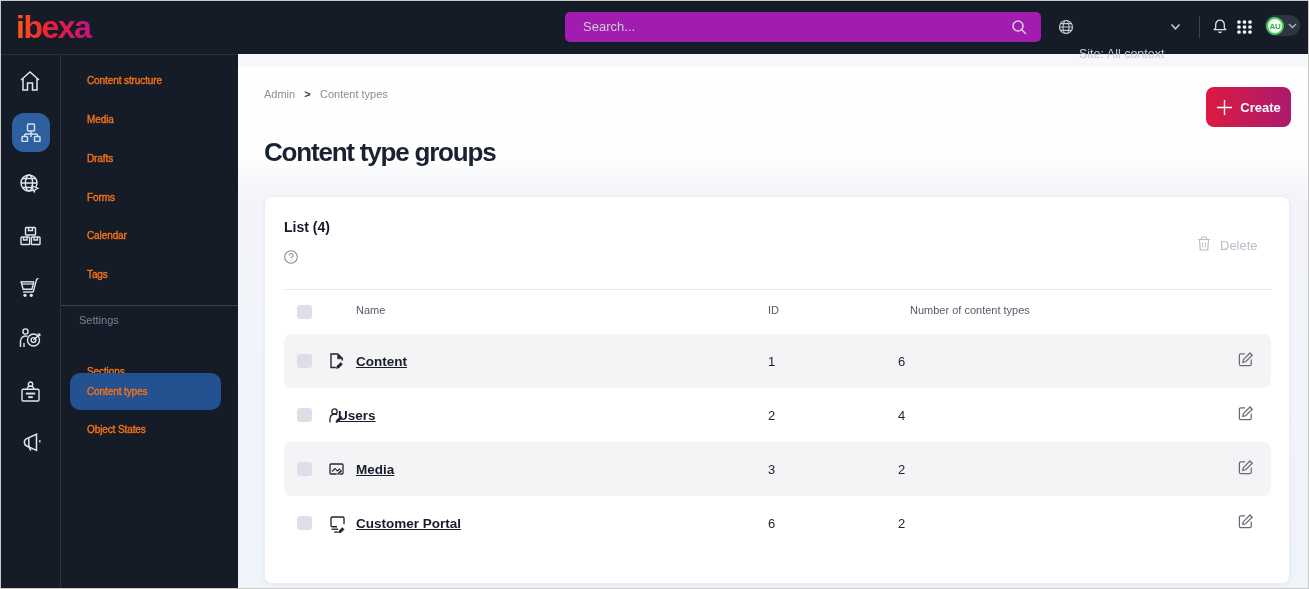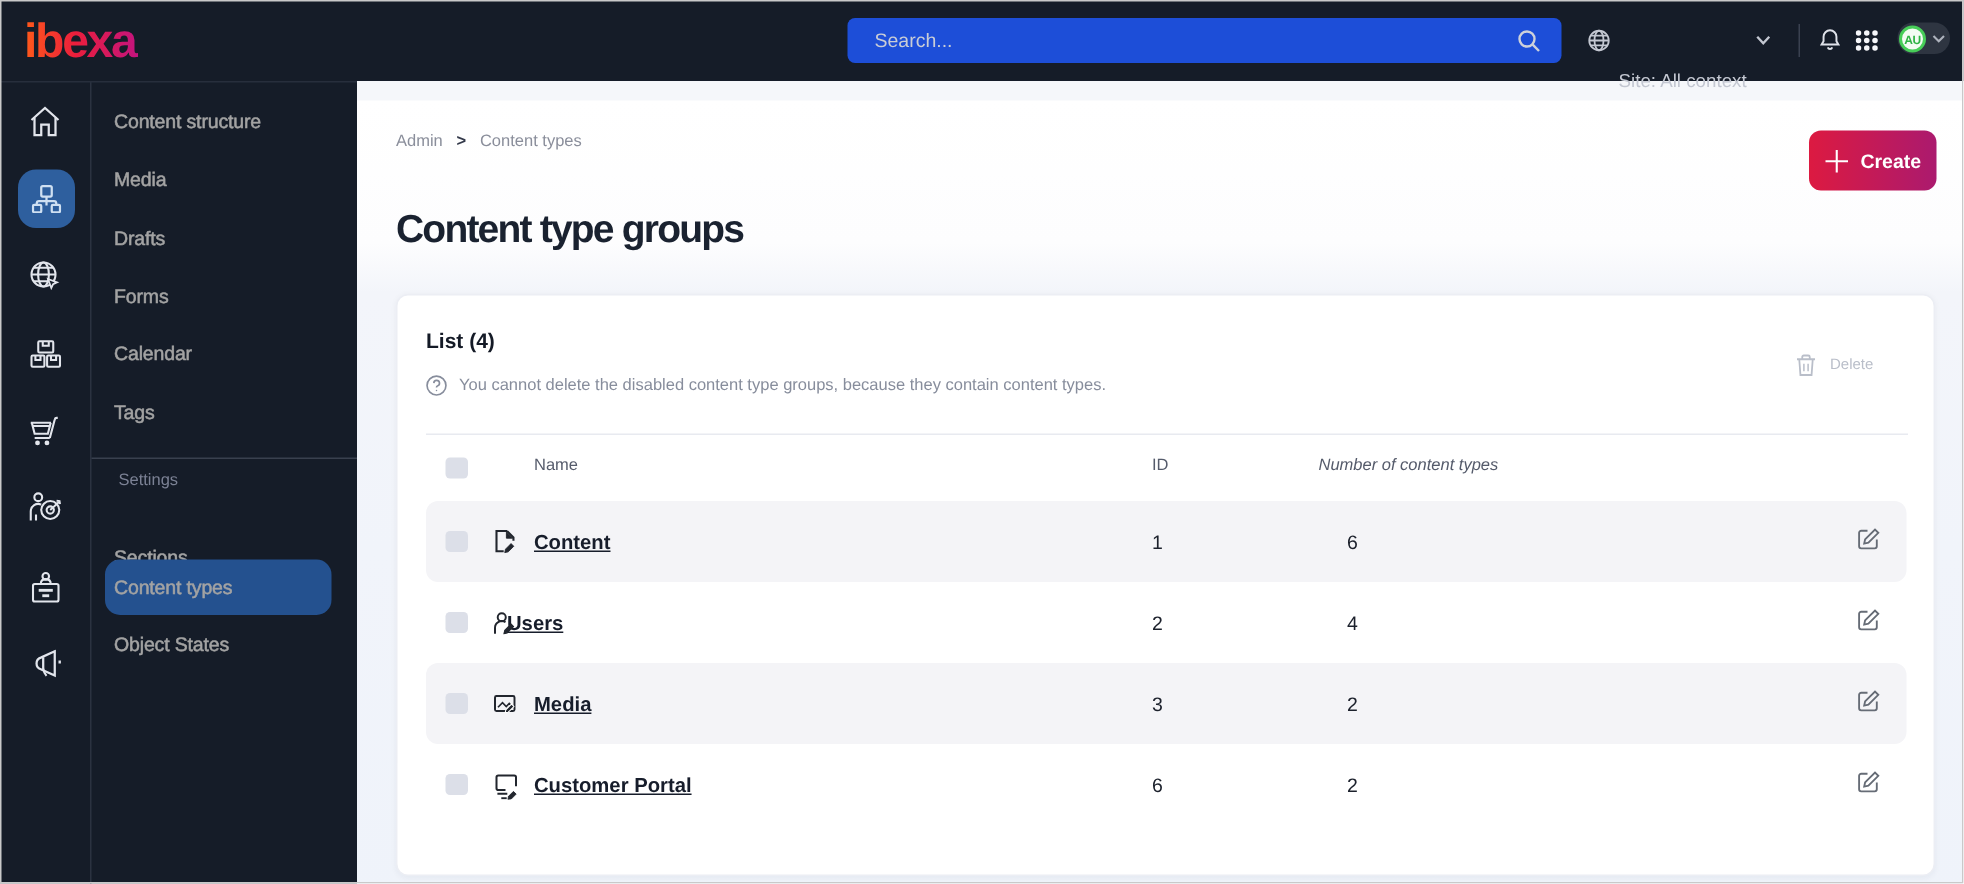--- a/index.html
+++ b/index.html
@@ -3,24 +3,24 @@
 <meta charset="utf-8">
 <style>
   * { margin:0; padding:0; box-sizing:border-box; }
   html,body { width:1309px; height:589px; }
   body { font-family:"Liberation Sans",sans-serif; position:relative; background:#f5f7fa; overflow:hidden; }
   .abs { position:absolute; }
   #topbar { left:0; top:0; width:1309px; height:54px; background:#151c28; }
   #rail { left:0; top:54px; width:60px; height:535px; background:#151c28; }
   #panel { left:60px; top:54px; width:178px; height:535px; background:#151c28; border-left:1px solid #2b3240; }
   #frame { left:0; top:0; width:1309px; height:589px; border:1px solid #c9c9c9; pointer-events:none; z-index:50; }
-  .mitem { left:15px; width:160px; height:24px; color:#a3a3a3; font-size:13px; font-weight:normal; letter-spacing:-0.1px; line-height:24px; -webkit-text-stroke:0.35px currentColor; }
+  .mitem { left:26px; width:160px; height:24px; color:#f97316; font-size:10px; font-weight:normal; letter-spacing:-0.1px; line-height:24px; -webkit-text-stroke:0.35px currentColor; }
   .icbox { left:12px; width:38px; height:39px; border-radius:12px; display:flex; align-items:center; justify-content:center; }
   .sel { background:#2e5f9e; }
-  #searchpill { left:565px; top:12px; width:476px; height:30px; background:#1d4ed8; border-radius:5px; color:#c9cdd6; font-size:13px; line-height:30px; padding-left:18px; }
+  #searchpill { left:565px; top:12px; width:476px; height:30px; background:#a21caf; border-radius:5px; color:#c9cdd6; font-size:13px; line-height:30px; padding-left:18px; }
   #content { left:238px; top:54px; width:1071px; height:535px; background:linear-gradient(180deg,#ffffff 0px,#fdfdfe 95px,#f3f5fa 128px,#f1f4fa 300px,#eff3fa 535px);margin-top:13px; }
   #card { left:26px; top:129px; width:1026px; height:388px; background:#fff; border-radius:8px; border:1px solid #eceef4; box-shadow:0 1px 4px rgba(20,30,60,0.05); }
   .crumb { color:#8a8e9b; font-size:11px; }
   h1 { color:#1a2230; font-size:26px; letter-spacing:-1.2px; }
   #createbtn { left:968px; top:20px; width:85px; height:40px; border-radius:8px; background:linear-gradient(90deg,#dc1a41,#ab1a6e); color:#fff; font-size:13px; font-weight:bold; display:flex; align-items:center; justify-content:center; gap:7px; }
   .row { left:19px; width:987px; height:54px; border-radius:8px; }
   .gray { background:#f4f4f7; }
   .rowname { color:#171d2b; font-size:13.5px; font-weight:bold; text-decoration:underline; }
   .cell { color:#1c212c; font-size:13px; }
   .chk { width:15px; height:14px; background:#dcdfe8; border-radius:3px; }
@@ -172,32 +172,31 @@
       </svg>
       <span>Create</span>
     </div>
     <div id="card" class="abs">
       <div class="abs" style="left:19px;top:22px;color:#141a26;font-size:14px;font-weight:bold;">List (4)</div>
       <svg class="abs" style="left:19px;top:53px" width="14" height="14" viewBox="0 0 14 14" fill="none" stroke="#878d9c" stroke-width="1.1">
         <circle cx="7" cy="7" r="6.3"></circle>
         <path d="M5.2 5.4 a1.9 1.9 0 1 1 2.4 1.9 c-0.5 0.15 -0.6 0.5 -0.6 1"></path>
         <circle cx="7" cy="10.3" r="0.5" fill="#878d9c" stroke="none"></circle>
       </svg>
-      <div class="abs" style="left:41px;top:54px;color:#878d9c;font-size:11px;">You cannot delete the disabled content type groups, because they contain content types.</div>
       <svg class="abs" style="left:932px;top:39px" width="14" height="15" viewBox="0 0 14 15" fill="none" stroke="#b9bec9" stroke-width="1.2">
         <path d="M1 3.5 h12 M4.5 3.5 V2 a1 1 0 0 1 1 -1 h3 a1 1 0 0 1 1 1 v1.5 M2.5 3.5 L3.3 14 h7.4 L11.5 3.5"></path>
         <path d="M5.6 6.5 v5 M8.4 6.5 v5" stroke-width="1"></path>
       </svg>
-      <div class="abs" style="left:955px;top:41px;color:#b9bec9;font-size:10px;text-align:right;">Delete</div>
+      <div class="abs" style="left:955px;top:41px;color:#b9bec9;font-size:13px;text-align:right;">Delete</div>
       <div class="abs" style="left:19px;top:92px;width:988px;height:1px;background:#e8eaf0;"></div>
 
       <div class="chk abs" style="left:32px;top:108px;"></div>
       <div class="hdr abs" style="left:91px;top:107px;">Name</div>
       <div class="hdr abs" style="left:503px;top:107px;">ID</div>
-      <div class="hdr abs" style="left:614px;top:107px;font-style:italic;">Number of content types</div>
+      <div class="hdr abs" style="left:645px;top:107px;">Number of content types</div>
 
       <div class="row gray abs" style="top:137px;"></div>
       <div class="row gray abs" style="top:245px;"></div>
 
       <div class="chk abs" style="left:32px;top:157px;"></div>
       <div class="abs rowname" style="left:91px;top:157px;">Content</div>
       <div class="abs cell" style="left:503px;top:157px;">1</div>
       <div class="abs cell" style="left:633px;top:157px;">6</div>
 
       <div class="chk abs" style="left:32px;top:211px;"></div>

